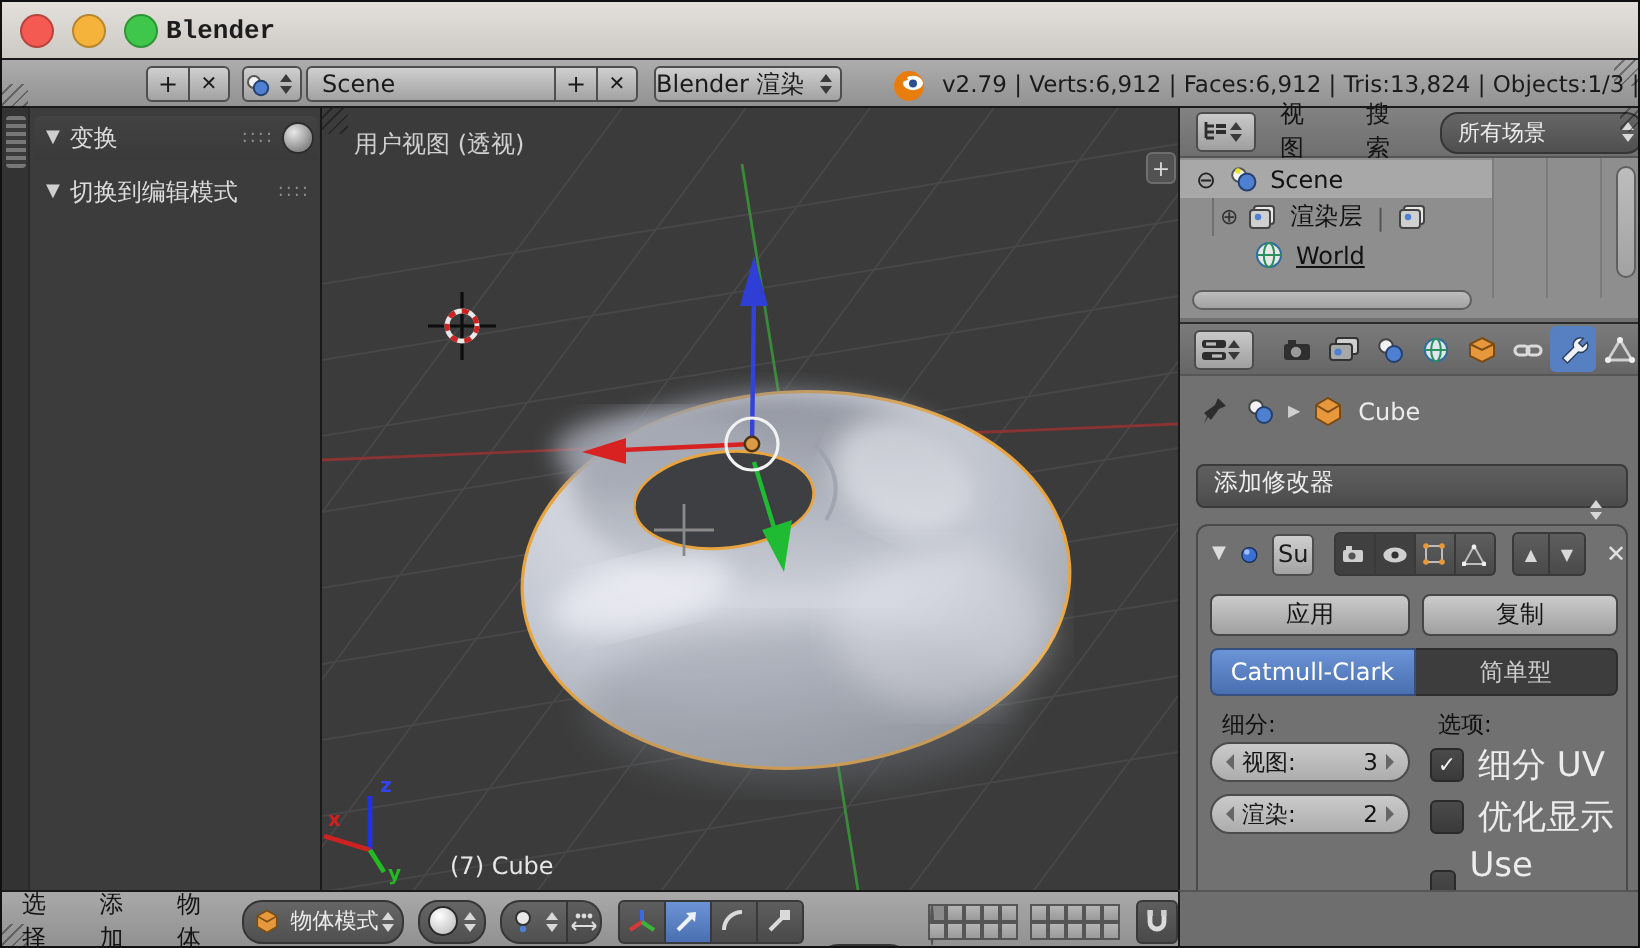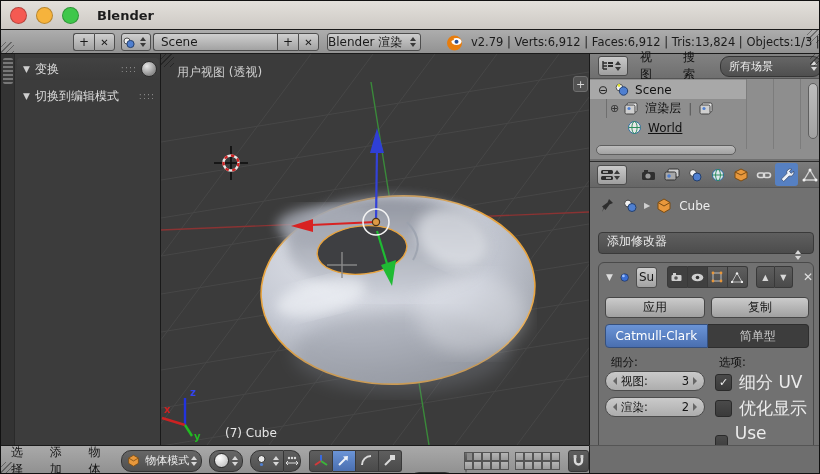--- a/index.html
+++ b/index.html
@@ -4,21 +4,21 @@
 <style>
   html,body{margin:0;padding:0;background:#222;}
   #app{position:relative;width:820px;height:474px;font-family:"DejaVu Sans","Liberation Sans",sans-serif;
        background:#3b3b3b;overflow:hidden;border:1px solid #111;box-sizing:border-box;
        -webkit-user-select:none;user-select:none;}
   .abs{position:absolute;box-sizing:border-box;}
   
   .titlebar{left:0;top:0;width:820px;height:29px;background:linear-gradient(#e3e0db,#cdc9c4);
             border-bottom:1px solid #1a1a1a;display:flex;align-items:center;}
   .light{width:15px;height:15px;border-radius:50%;margin-left:9px;border:1px solid rgba(0,0,0,.25);}
-  .title-text{margin-left:18px;font-weight:bold;font-size:13px;color:#1c1c1c;}
+  .title-text{margin-left:4px;font-weight:bold;font-size:13px;color:#1c1c1c;font-family:Liberation Mono, monospace;}
   
   .bar{background:linear-gradient(#adadad,#929292);}
   .infobar{left:0;top:29px;width:820px;height:24px;border-bottom:1px solid #1a1a1a;}
   .bottombar{left:0;top:444px;width:588px;height:30px;background:linear-gradient(#a9a9a9,#8f8f8f);
              border-top:1px solid #1a1a1a;display:flex;align-items:center;}
   .btn-light{height:18px;background:linear-gradient(#cfcfcf,#a2a2a2);border:1px solid #4e4e4e;
              color:#1a1a1a;font-size:12px;display:flex;align-items:center;justify-content:center;}
   .joinL{border-radius:3px 0 0 3px;border-right:none;}
   .joinR{border-radius:0 3px 3px 0;}
   .rnd{border-radius:3px;}

